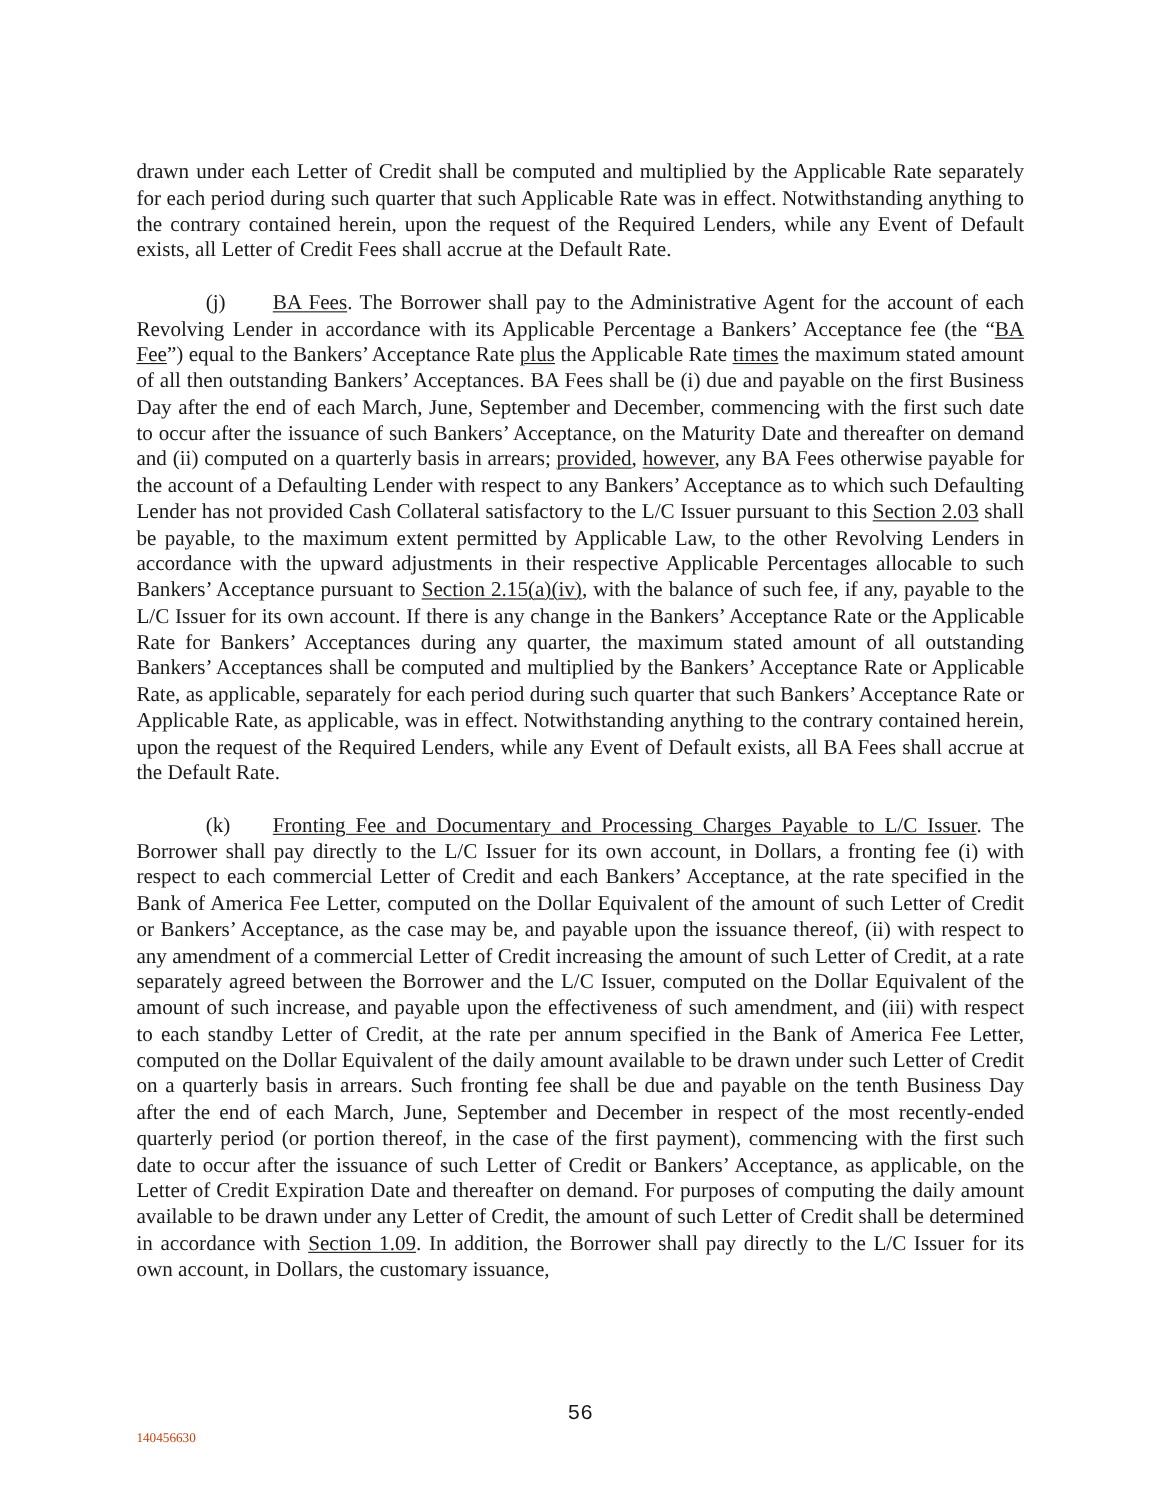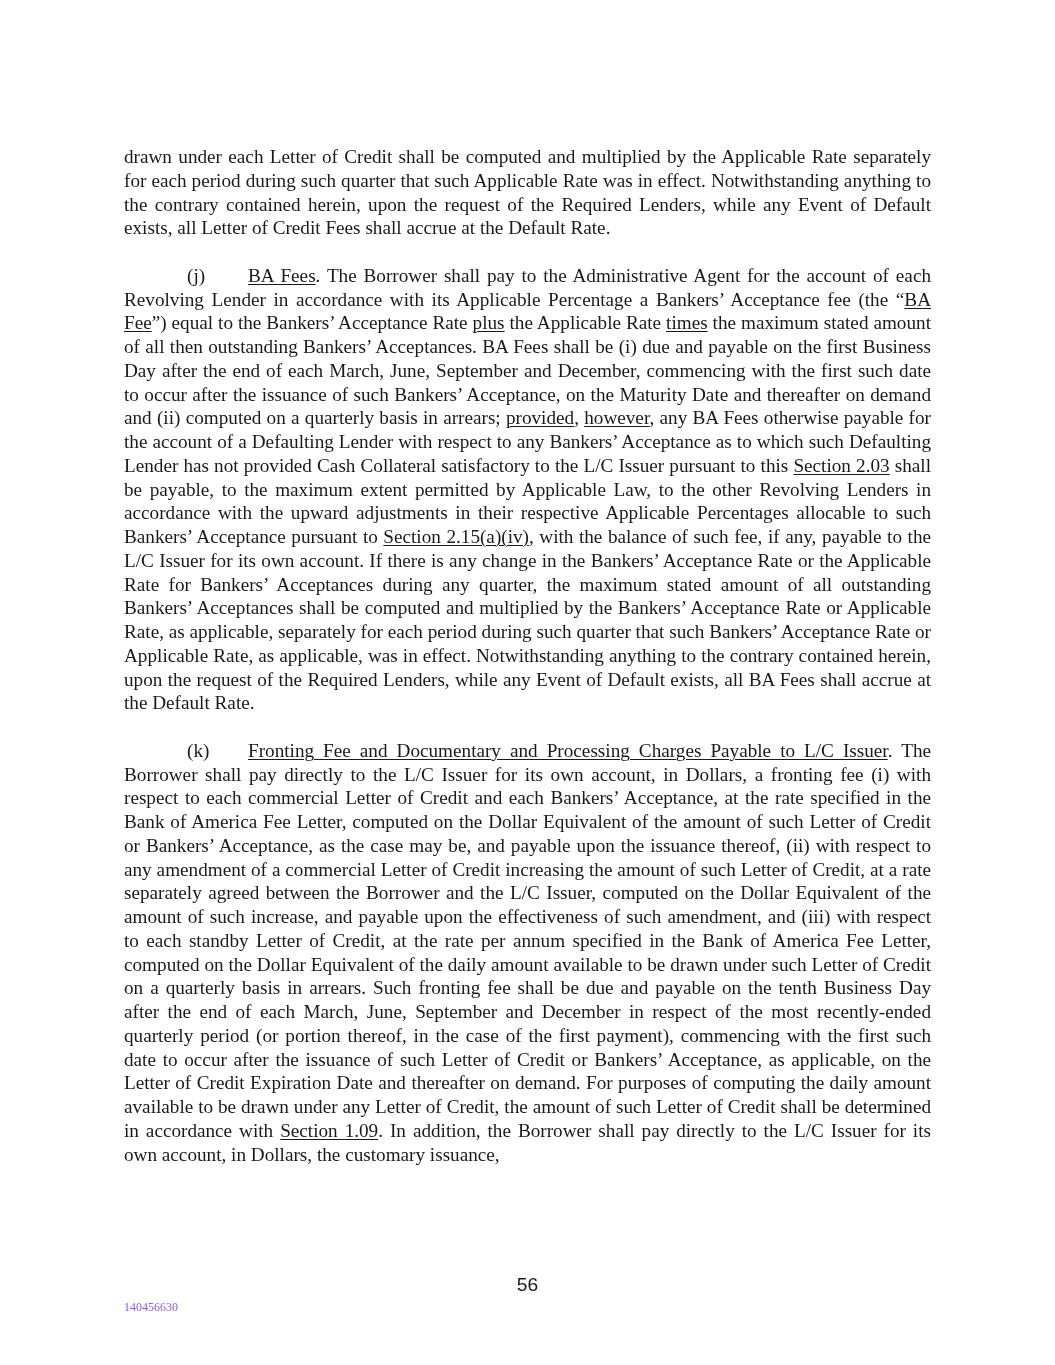--- a/index.html
+++ b/index.html
@@ -17,25 +17,25 @@
       line-height: 23.75px;
       color: #1a1a1a;
       text-align: justify;
     }
     .body-text p { margin: 0 0 23.75px 0; }
     .indent-lead { display: inline-block; width: 63px; }
     .label { display: inline-block; width: 61px; }
     u { text-underline-offset: 2px; text-decoration-thickness: 1px; }
     .page-number {
       position: absolute; left: 0; width: 1055px; top: 1262px; text-align: center;
-      font-family: Liberation Sans, sans-serif; font-size: 19.2px; color: #1a1a1a;
+      font-family: Liberation Mono, monospace; font-size: 19.2px; color: #1a1a1a;
     }
     .doc-id {
       position: absolute; left: 124px; top: 1288px;
-      font-family: "Liberation Serif", "DejaVu Serif", serif; font-size: 12px; color: #8b5cf6;
+      font-family: "Liberation Serif", "DejaVu Serif", serif; font-size: 12px; color: #c2410c;
     }
   </style>
 </head>
 <body>
 
 <div class="page">
   <div class="body-text">
 
     <p>
       <span>drawn under each Letter of Credit shall be computed and multiplied by the Applicable Rate separately for each period during such quarter that such Applicable Rate was in effect. Notwithstanding anything to the contrary contained herein, upon the request of the Required Lenders, while any Event of Default exists, all Letter of Credit Fees shall accrue at the Default Rate.</span>

